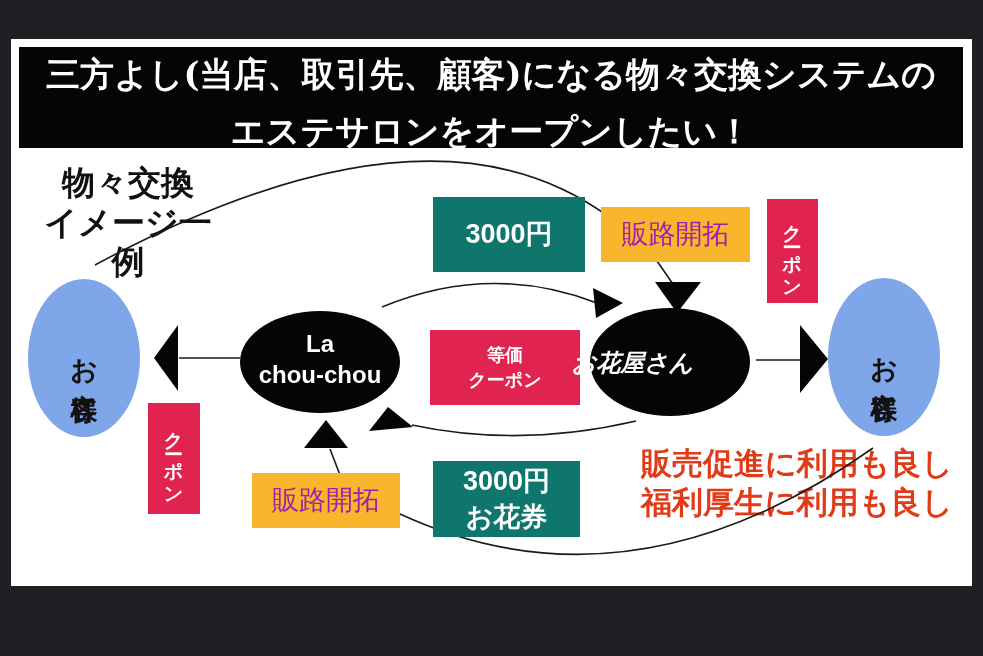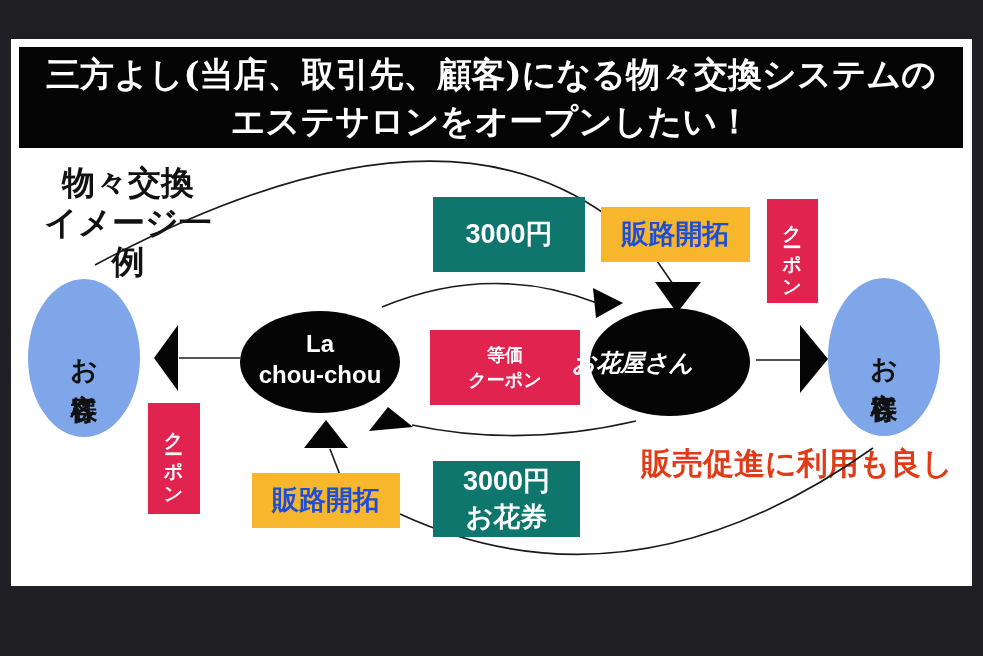--- a/index.html
+++ b/index.html
@@ -5,37 +5,37 @@
   html,body{margin:0;padding:0;background:#202024;}
   *{box-sizing:border-box;}
   .stage{position:relative;width:983px;height:656px;background:#202024;overflow:hidden;
          font-family:"Liberation Sans",sans-serif;}
   .sheet{position:absolute;left:11px;top:39px;width:961px;height:547px;background:#ffffff;}
 
   
   .banner{position:absolute;left:8px;top:8px;width:944px;height:101px;background:#050505;
           display:flex;flex-direction:column;align-items:center;justify-content:center;z-index:3;}
   .banner div{color:#ffffff;font-family:"DejaVu Serif","Liberation Serif",serif;font-weight:bold;
-          font-size:34px;line-height:1.38;white-space:nowrap;}
+          font-size:34px;line-height:1.38;white-space:nowrap;margin-top:10px;}
 
   
   .under{z-index:1;padding-left:28px;} .over{z-index:3;}
   svg.wires{position:absolute;left:0;top:0;z-index:2;pointer-events:none;}
 
   .subtitle{position:absolute;left:1px;top:124px;width:204px;text-align:center;color:#111111;
             font-weight:bold;font-size:33px;line-height:1.2;}
 
   .note{position:absolute;left:589px;top:406px;width:366px;text-align:center;color:#e13a17;
         font-weight:bold;font-size:31px;line-height:1.25;white-space:nowrap;}
 
   
   .tag{position:absolute;display:flex;flex-direction:column;align-items:center;justify-content:center;
        text-align:center;font-weight:bold;line-height:1.35;}
   .tag.teal{background:#0f766e;color:#ffffff;font-size:27px;}
-  .tag.yellow{background:#f8b62d;color:#1d4ed8;font-size:27px;font-weight:bold;}
+  .tag.yellow{background:#f8b62d;color:#a21caf;font-size:27px;font-weight:normal;}
   .tag.crimson{background:#e0234f;color:#ffffff;font-size:18px;}
   .tag.vertical{writing-mode:vertical-rl;font-size:19px;line-height:1;letter-spacing:4px;}
 
   #tag-este{left:422px;top:158px;width:152px;height:75px;}
   #tag-sales-top{left:590px;top:168px;width:149px;height:55px;}
   #tag-coupon-right{left:756px;top:160px;width:51px;height:104px;}
   #tag-equal{left:419px;top:291px;width:150px;height:75px;}
   #tag-flower{left:422px;top:422px;width:147px;height:76px;}
   #tag-sales-bottom{left:241px;top:434px;width:148px;height:55px;}
   #tag-coupon-left{left:137px;top:364px;width:52px;height:111px;}
@@ -60,20 +60,21 @@
       <div>エステサロンをオープンしたい！</div>
     </div>
 
     <div class="subtitle under">
       <div>物々交換</div>
       <div>イメージ一例</div>
     </div>
 
     <div class="note under">
       <div>販売促進に利用も良し</div>
+      <div>福利厚生に利用も良し</div>
     </div>
 
     <svg class="wires" width="961" height="547" viewBox="0 0 961 547">
       <g stroke="#1a1a1a" stroke-width="1.6" fill="none">
         <path d="M 84 226 Q 419 46 598 178"></path>
         <path d="M 371 268 Q 479 223 586 264"></path>
         <path d="M 646 222 L 664 248"></path>
         <path d="M 745 321 L 789 321"></path>
         <path d="M 229 319 L 168 319"></path>
         <path d="M 625 382 Q 509 409 401 386"></path>

